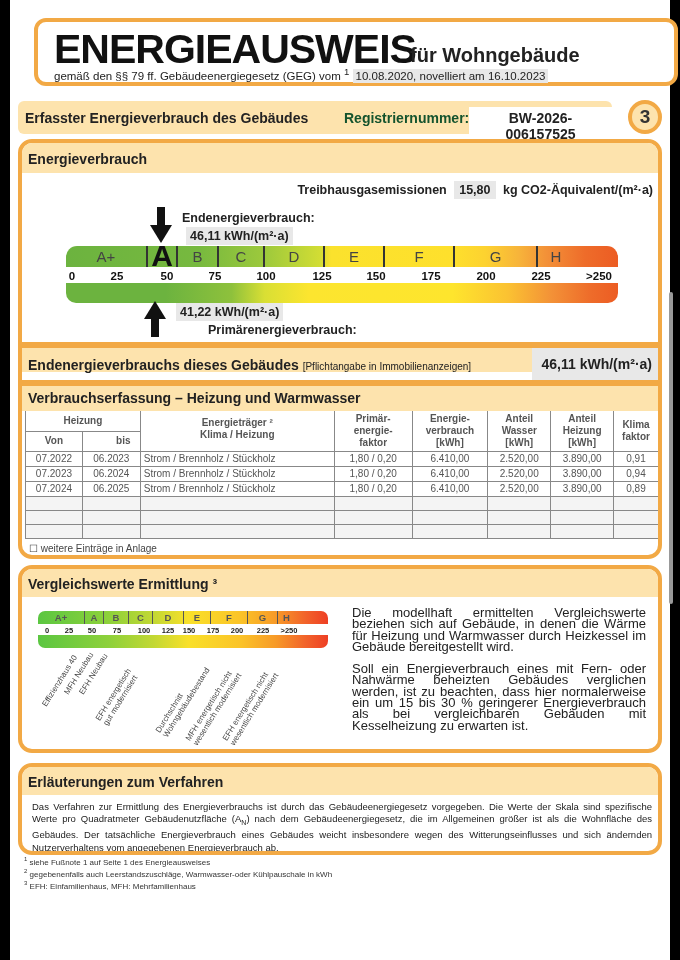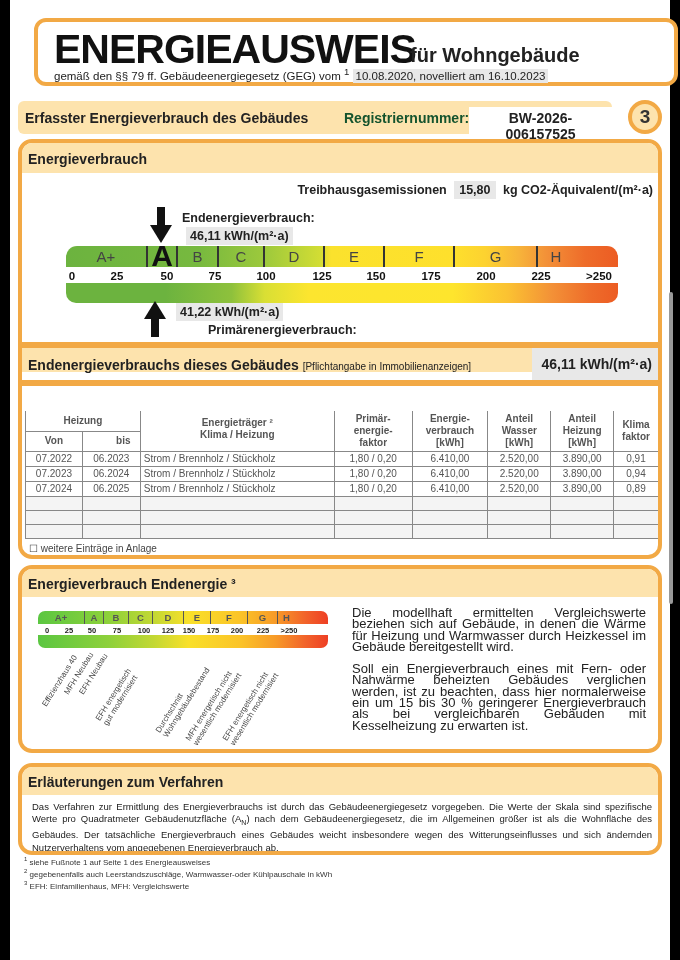--- a/index.html
+++ b/index.html
@@ -141,20 +141,21 @@
 
     <div class="sep-orange" style="top:199px;"></div>
     <div class="endverb-row">
       <span class="endverb-title">
         <span>Endenergieverbrauchs dieses Gebäudes</span>
         <span class="endverb-note">[Pflichtangabe in Immobilienanzeigen]</span>
       </span>
       <span class="endverb-value">46,11 kWh/(m²·a)</span>
     </div>
     <div class="sep-orange" style="top:237px;"></div>
+    <div class="sec-head" style="top:243px;height:25px;line-height:25px;">Verbrauchserfassung – Heizung und Warmwasser</div>
 
     <table class="vtable">
       <tbody>
           <tr>
         <th colspan="2" style="height:20px;">Heizung</th>
         <th rowspan="2" style="width:195px;vertical-align:top;padding-top:6px;">
           <div>Energieträger ²</div>
           <div>Klima / Heizung</div>
         </th>
         <th rowspan="2" style="width:78px;white-space:pre-line;">Primär-
@@ -235,21 +236,21 @@
             <td></td>
             <td></td>
             <td></td>
           </tr>
     </tbody>
       </table>
     <span class="weitere">☐ weitere Einträge in Anlage</span>
   </div>
 
   <div class="orange-box cmp-box" style="left:8px;">
-    <div class="sec-head" style="top:0;height:28px;line-height:30px;">Energieverbrauch Endenergie ³</div>
+    <div class="sec-head" style="top:0;height:28px;line-height:30px;">Vergleichswerte Ermittlung ³</div>
     <div class="cmp-scale-top">
       <div class="c" style="width:47px;">A+</div>
       <div class="c" style="width:19px;">A</div>
       <div class="c" style="width:25px;">B</div>
       <div class="c" style="width:24px;">C</div>
       <div class="c" style="width:31px;">D</div>
       <div class="c" style="width:27px;">E</div>
       <div class="c" style="width:37px;">F</div>
       <div class="c" style="width:30px;">G</div>
       <div class="c" style="width:50px;text-align:left;padding-left:5px;">H</div>
@@ -296,17 +297,17 @@
   </div>
 
   <div class="orange-box erl-box" style="left:8px;">
     <div class="sec-head" style="top:0;height:28px;line-height:30px;">Erläuterungen zum Verfahren</div>
     <div class="erl-text"><span>Das Verfahren zur Ermittlung des Energieverbrauchs ist durch das Gebäudeenergiegesetz vorgegeben. Die Werte der Skala sind spezifische Werte pro Quadratmeter Gebäudenutzfläche (A</span><sub style="font-size:7px;">N</sub><span>) nach dem Gebäudeenergiegesetz, die im Allgemeinen größer ist als die Wohnfläche des Gebäudes. Der tatsächliche Energieverbrauch eines Gebäudes weicht insbesondere wegen des Witterungseinflusses und sich ändernden Nutzerverhaltens vom angegebenen Energieverbrauch ab.</span></div>
   </div>
 
   <div class="footnotes" style="left:14px;">
     <div><sup>1</sup> <span>siehe Fußnote 1 auf Seite 1 des Energieausweises</span></div>
     <div><sup>2</sup> <span>gegebenenfalls auch Leerstandszuschläge, Warmwasser-oder Kühlpauschale in kWh</span></div>
-    <div><sup>3</sup> <span>EFH: Einfamilienhaus, MFH: Vergleichswerte</span></div>
+    <div><sup>3</sup> <span>EFH: Einfamilienhaus, MFH: Mehrfamilienhaus</span></div>
   </div>
 </div>
 
 <div class="scrollbar"></div>
 
 </body></html>

